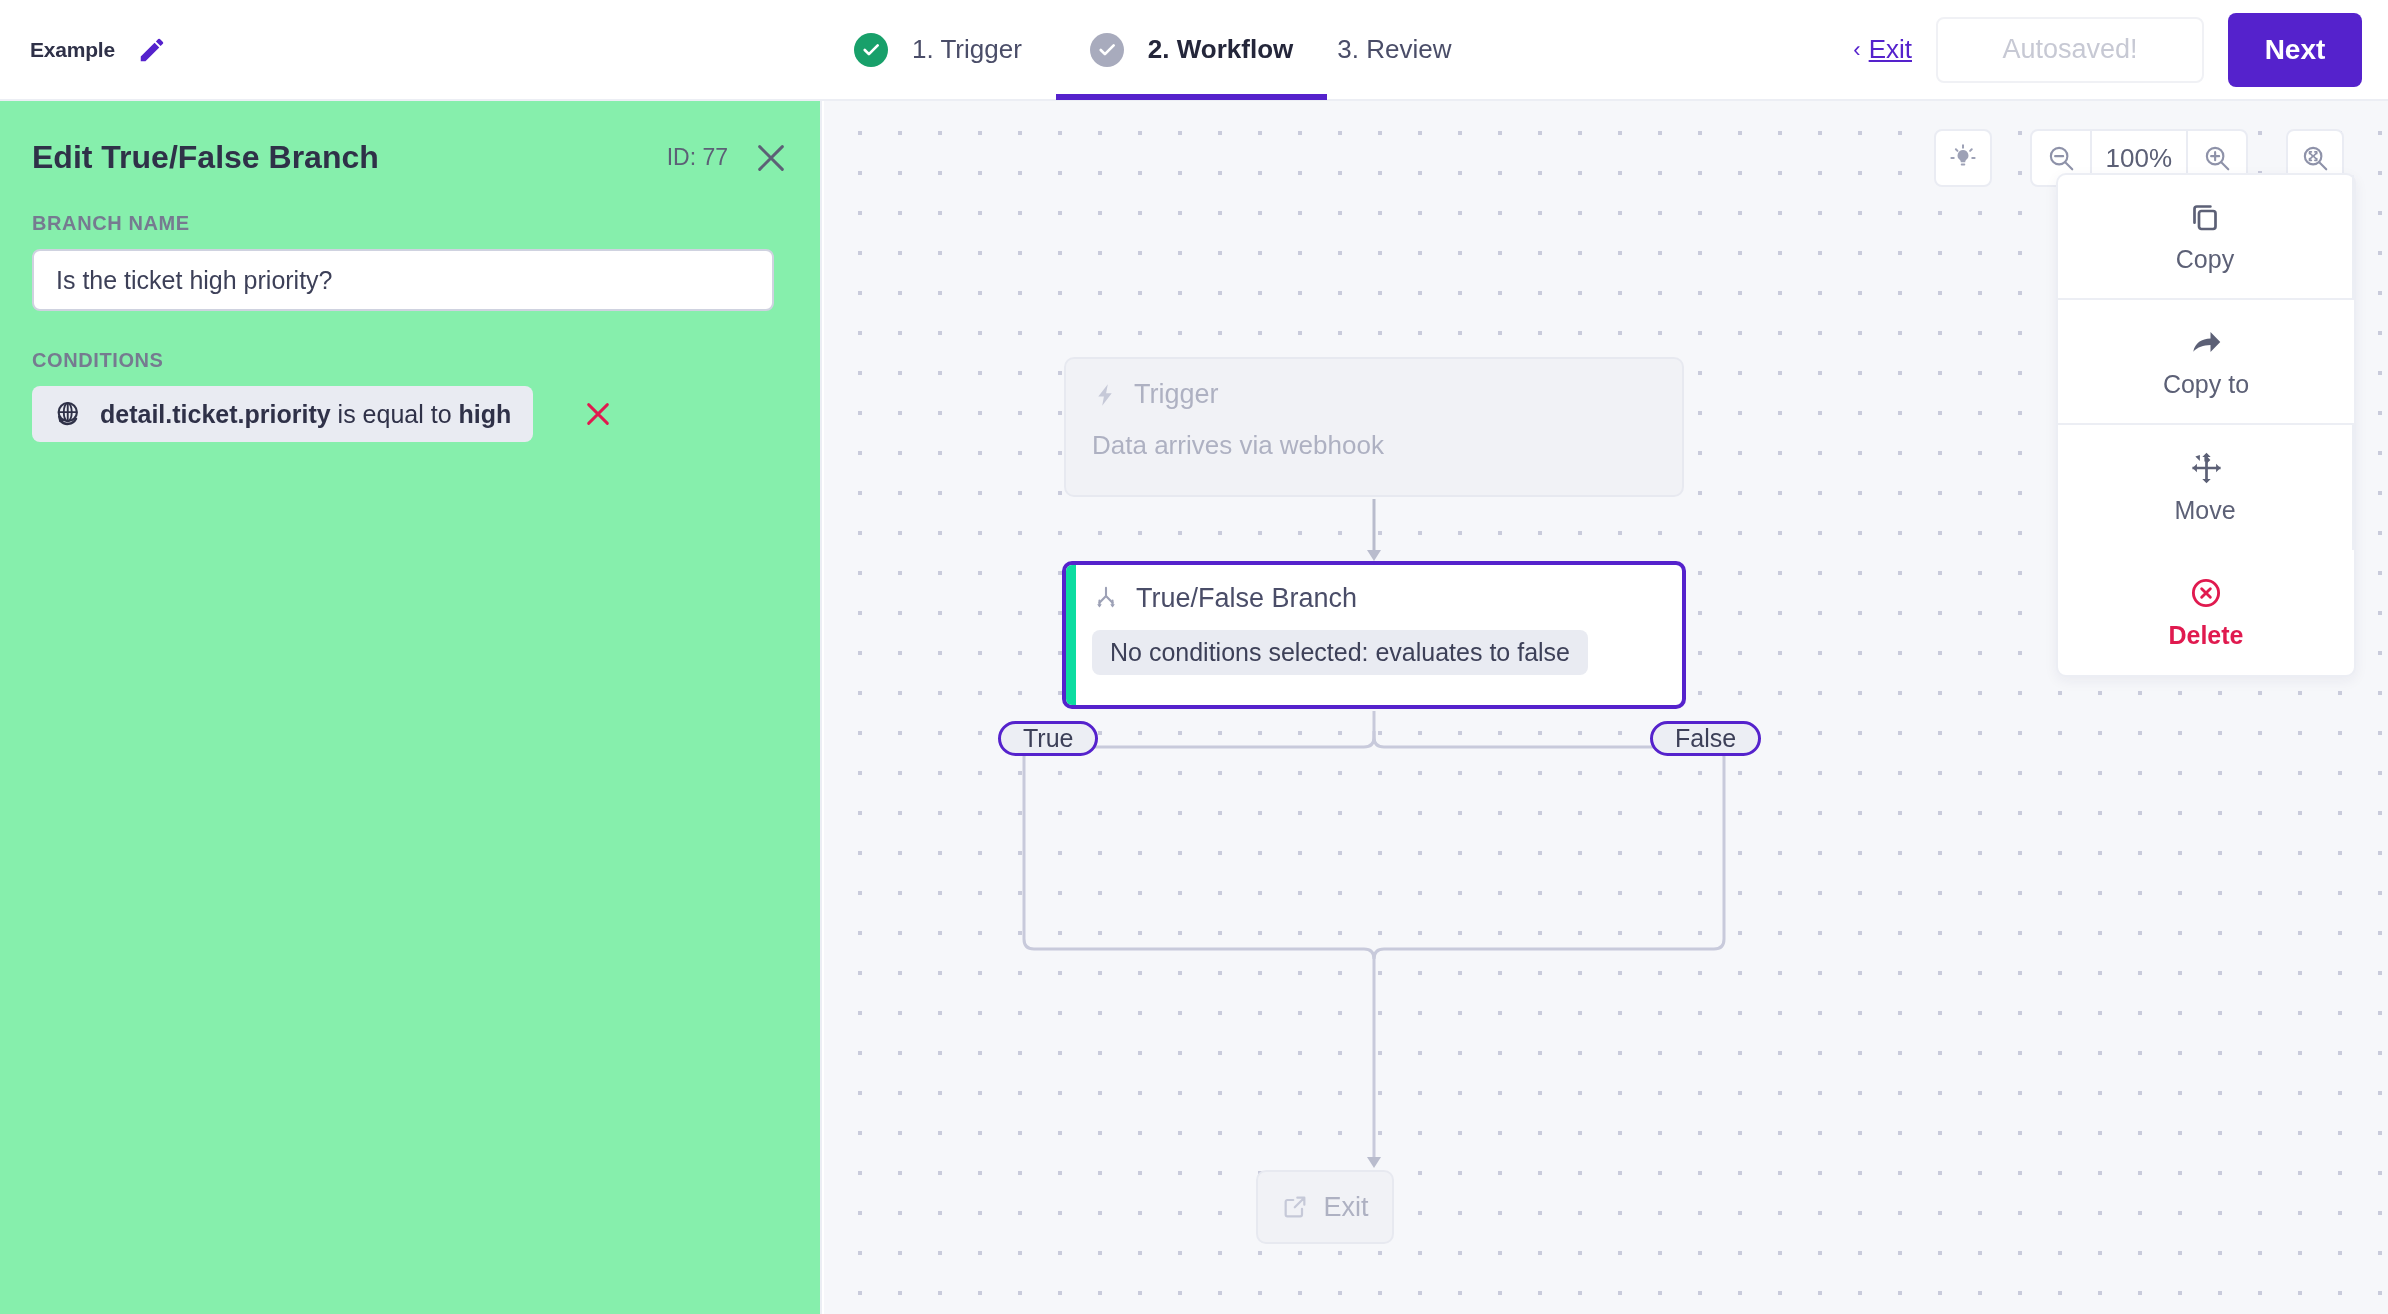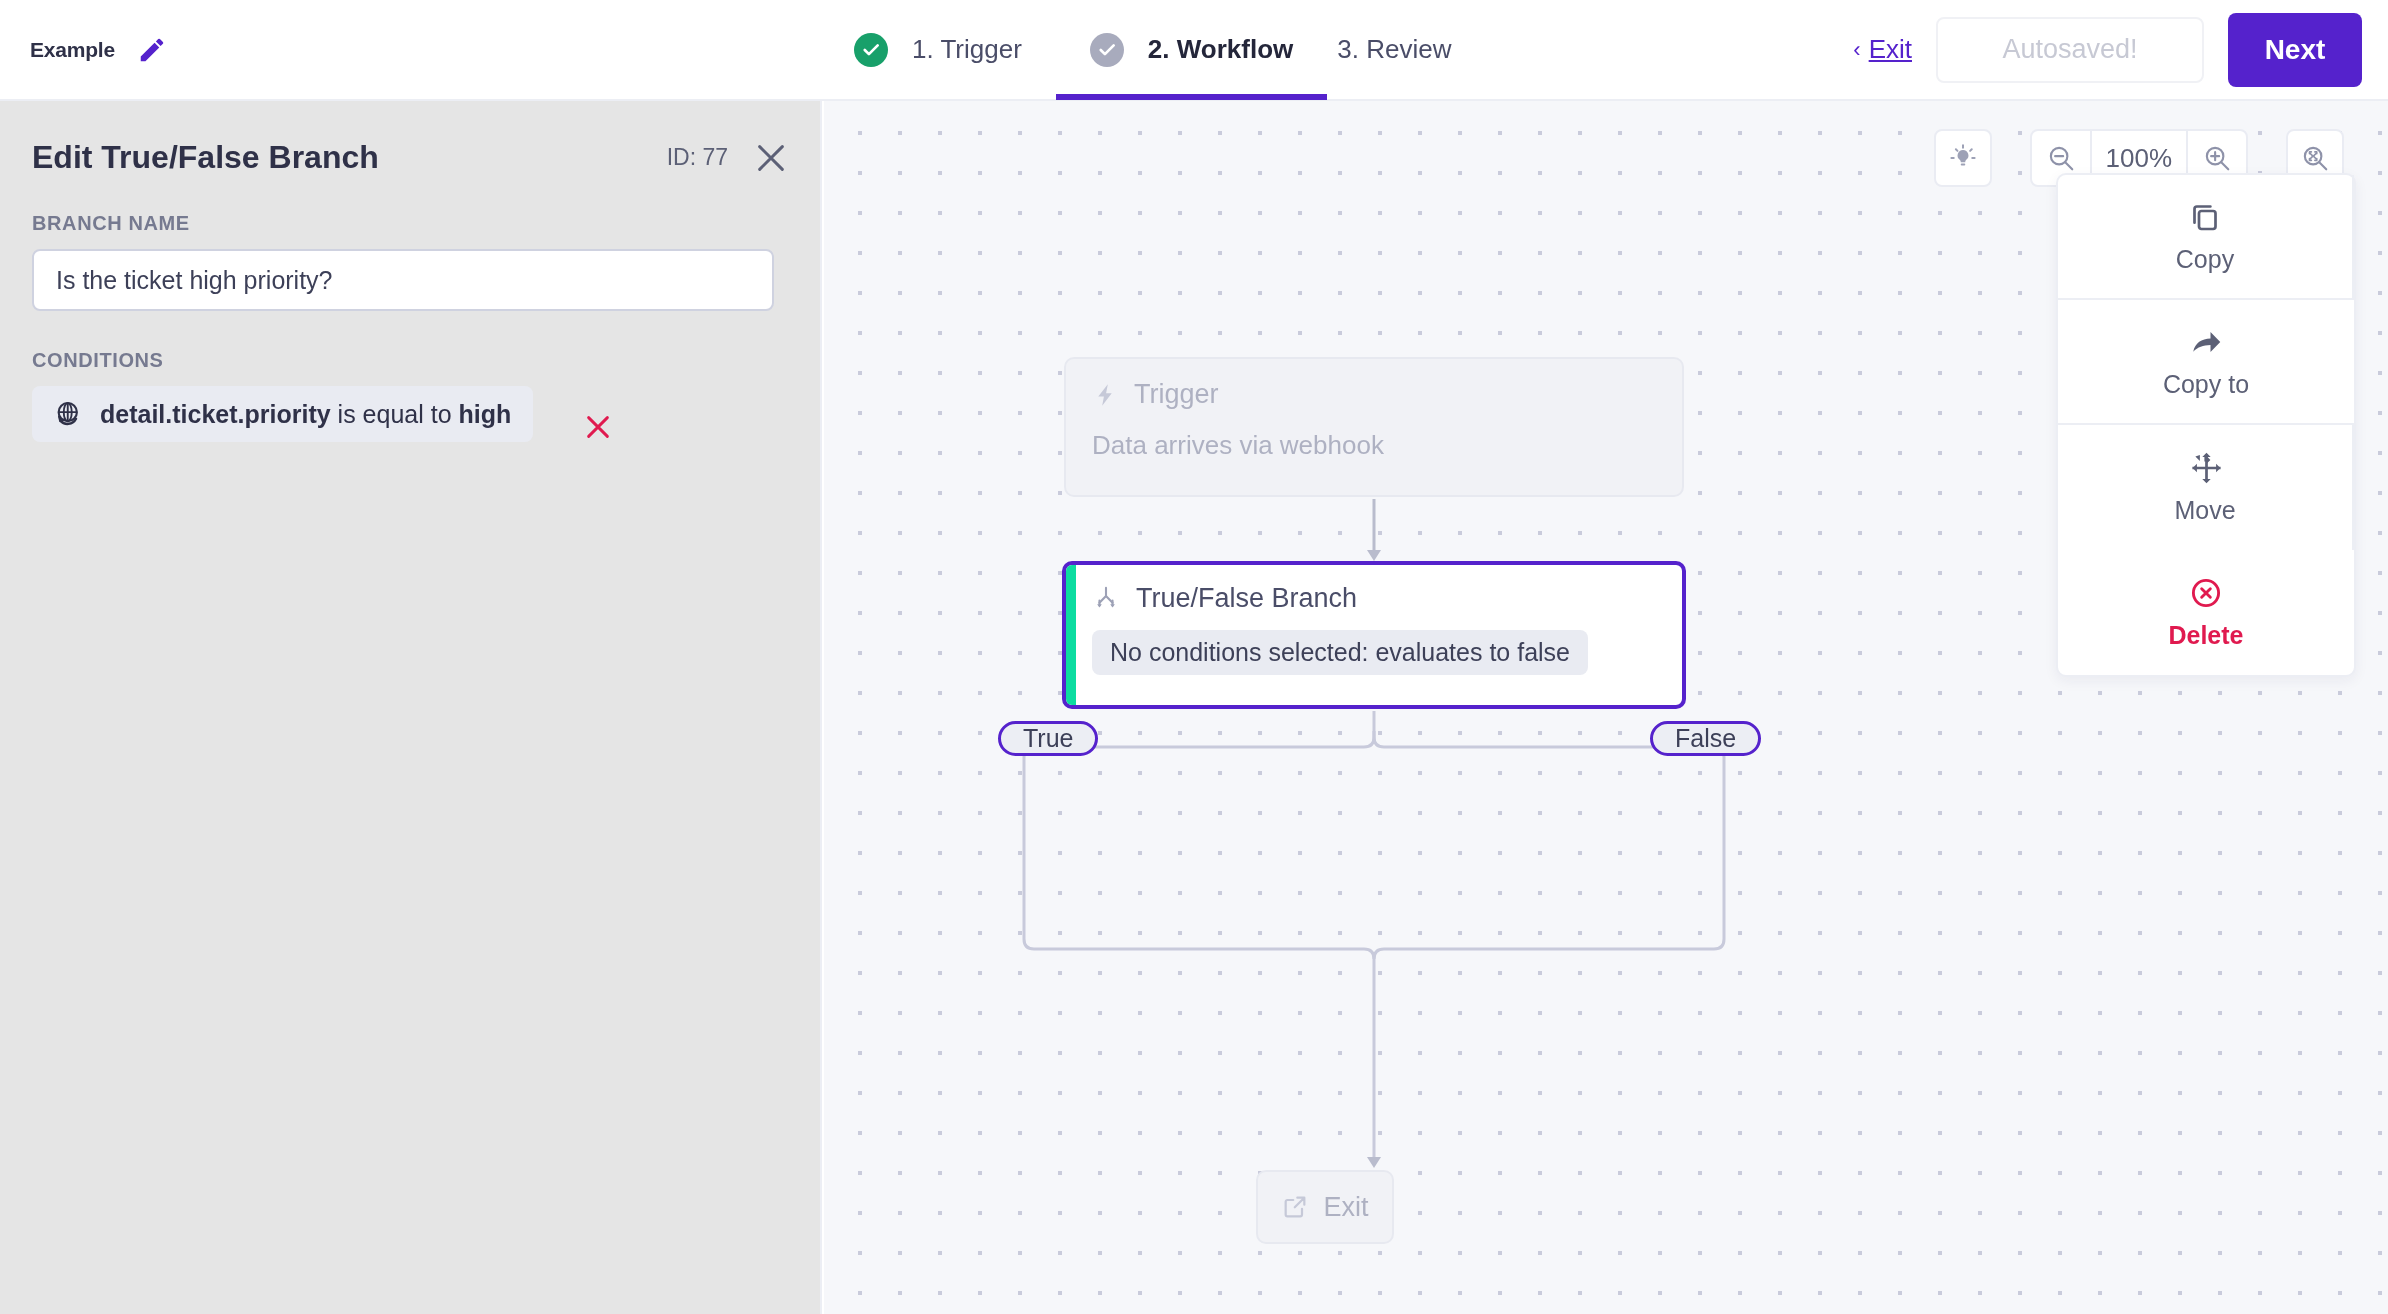--- a/index.html
+++ b/index.html
@@ -51,41 +51,41 @@
     cursor: default;
   }
   .btn-next {
     width: 134px; height: 74px; border-radius: 8px; background: #5522cc; color: #ffffff;
     font-size: 28px; font-weight: bold; display: flex; align-items: center; justify-content: center; cursor: pointer;
   }
 
   
   .panel {
     position: absolute; top: 101px; left: 0; width: 822px; height: 1213px;
-    background: #e5e5e5; border-right: 2px solid #eceef4;
+    background: #86efac; border-right: 2px solid #eceef4;
     padding: 38px 32px 0 32px;
   }
   .panel-head { display: flex; align-items: center; }
   .panel-title { font-size: 32px; font-weight: bold; color: #2f3148; }
   .panel-head-right { margin-left: auto; display: flex; align-items: center; gap: 26px; }
   .panel-id { font-size: 23px; color: #5c6076; cursor: pointer; }
   .close-x { width: 34px; height: 34px; cursor: pointer; }
 
   .field-label {
     font-size: 20px; letter-spacing: 0.6px; color: #767a90; font-weight: bold;
     margin-top: 36px; margin-bottom: 14px;
   }
   .name-input {
     width: 742px; height: 62px; border: 2px solid #cfd2e0; border-radius: 8px;
     padding: 0 22px; font-size: 25px; color: #3d4058; font-family: "Liberation Sans", sans-serif;
     background: #fff; outline: none;
   }
   .cond-label { margin-top: 38px; }
 
-  .cond-row { display: flex; align-items: flex-end; gap: 50px; }
+  .cond-row { display: flex; align-items: center; gap: 50px; }
   .cond-chip {
     display: flex; align-items: center; gap: 16px;
     background: #e9ebf2; border-radius: 8px; height: 56px; padding: 0 22px;
     cursor: pointer;
   }
   .cond-text { font-size: 25px; color: #2f3148; }
   .cond-text b { font-weight: bold; }
   .globe-icon { width: 30px; height: 30px; display: block; flex: none; }
   .cond-del { width: 30px; height: 30px; cursor: pointer; }
 

